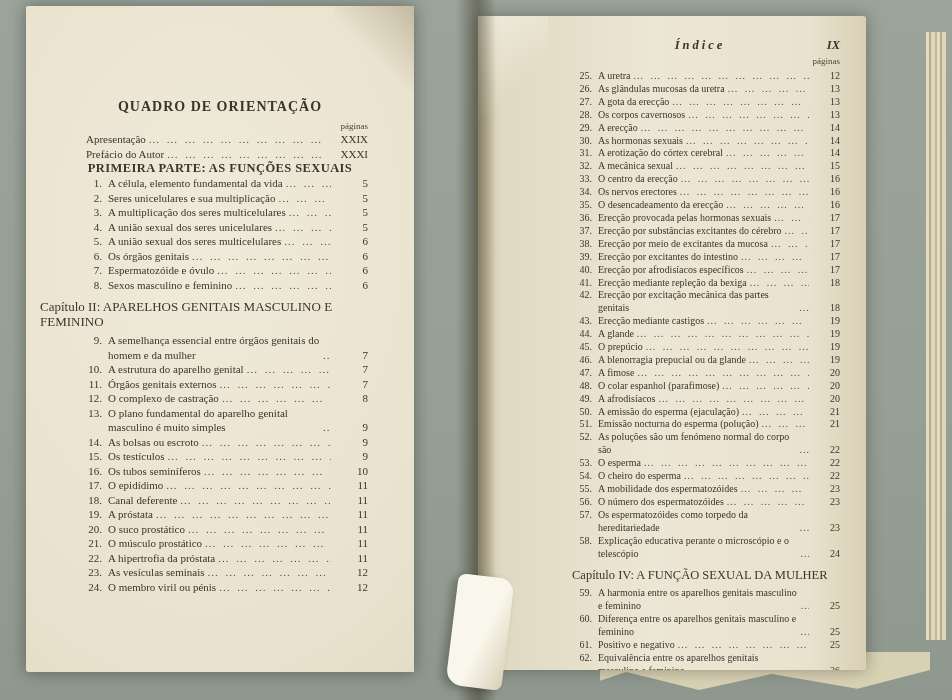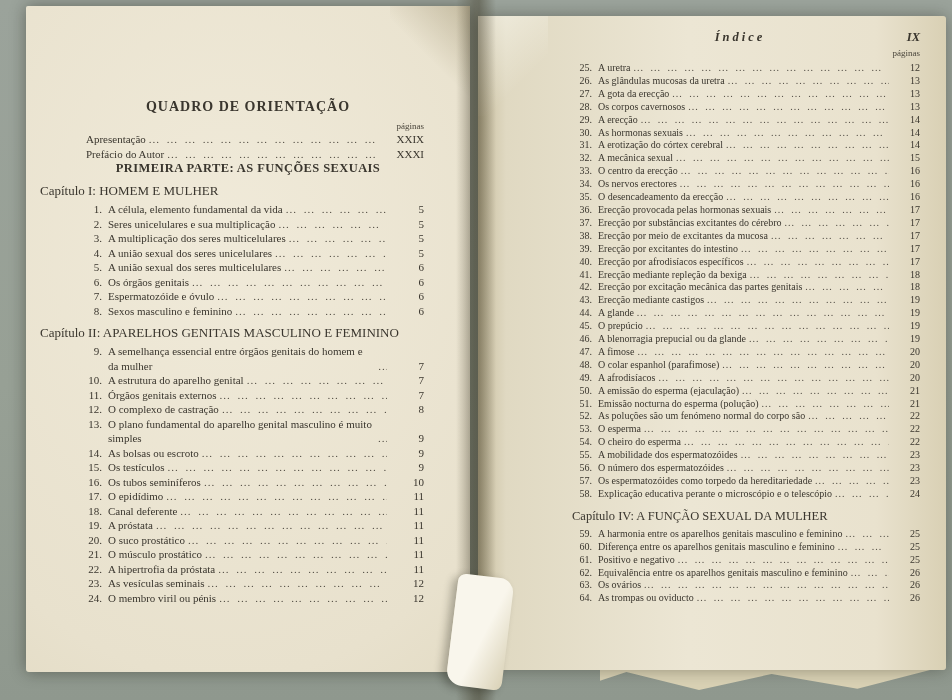--- a/index.html
+++ b/index.html
@@ -2,30 +2,30 @@
 <html><head>
 <meta charset="utf-8">
 <style>
   * { margin:0; padding:0; box-sizing:border-box; }
   html,body { width:952px; height:700px; overflow:hidden; background:#99a097;
               font-family:"Liberation Serif","DejaVu Serif",serif; }
   .scan { position:relative; width:952px; height:700px;
           background:linear-gradient(180deg,#9ba39b 0%,#97a095 55%,#8f988e 100%); }
 
   .page { position:absolute; color:#3a362e; overflow:hidden; z-index:1; }
-  .page-left { left:26px; top:6px; width:444px; height:666px;
+  .page-left { left:26px; top:6px; width:388px; height:666px;
     background:radial-gradient(140% 120% at 45% 35%, #f0ead9 0%, #e8e1cd 55%, #d8cfb2 100%);
     box-shadow:0 0 16px rgba(20,20,10,.4);
     padding:92px 46px 0 14px; border-radius:2px 0 0 3px; }
   .page-left::after { content:""; position:absolute; right:0; top:0; width:80px; height:90px;
     background:linear-gradient(225deg, rgba(150,138,104,.45) 0%, transparent 55%); }
-  .page-right { left:478px; top:16px; width:468px; height:654px;
+  .page-right { left:478px; top:16px; width:388px; height:654px;
     background:linear-gradient(90deg,#c7bd9e 0%, #e0d9c2 6%, #ece6d4 45%, #e9e2ce 85%, #d9d0b4 100%);
     box-shadow:0 0 16px rgba(20,20,10,.35);
-    padding:14px 26px 0 82px; border-radius:0 3px 3px 0; }
+    padding:22px 26px 0 82px; border-radius:0 3px 3px 0; }
   .page-right::before { content:""; position:absolute; left:0; top:0; width:70px; height:100px;
     background:linear-gradient(135deg, rgba(255,255,248,.55) 0%, transparent 65%); }
 
   .spine { position:absolute; left:456px; top:0; width:40px; height:700px; z-index:2;
     background:linear-gradient(90deg, transparent 0%, rgba(52,46,26,.38) 45%, rgba(52,46,26,.42) 58%, transparent 100%);
     pointer-events:none; }
 
   .corner-curl { position:absolute; left:452px; top:576px; width:56px; height:112px; z-index:2;
     background:linear-gradient(110deg,#f9f6ec 55%, #d9d1b6 100%);
     transform:rotate(7deg); border-radius:8px 14px 8px 16px;
@@ -89,21 +89,20 @@
         <div class="entry">
           <span class="txt">Prefácio do Autor</span>
           <span class="dots">... ... ... ... ... ... ... ... ... ... ... ... ... ... ... ... ... ... ... ... ... ... ... ... ... ... ... ... ... ...</span>
           <span class="pg">XXXI</span>
         </div>
       </div>
 
     <div class="lp-part-title">PRIMEIRA PARTE: AS FUNÇÕES SEXUAIS</div>
 
     <div class="chapter">
-      <div class="ch-title">Capítulo I: HOMEM E MULHER</div>
       <div class="entries">
 
           <div class="entry">
             <span class="num">1.</span>
             <span class="txt">A célula, elemento fundamental da vida</span>
             <span class="dots">... ... ... ... ... ... ... ... ... ... ... ... ... ... ... ... ... ... ... ... ... ... ... ... ... ... ... ... ... ...</span>
             <span class="pg">5</span>
           </div>
 
           <div class="entry">

